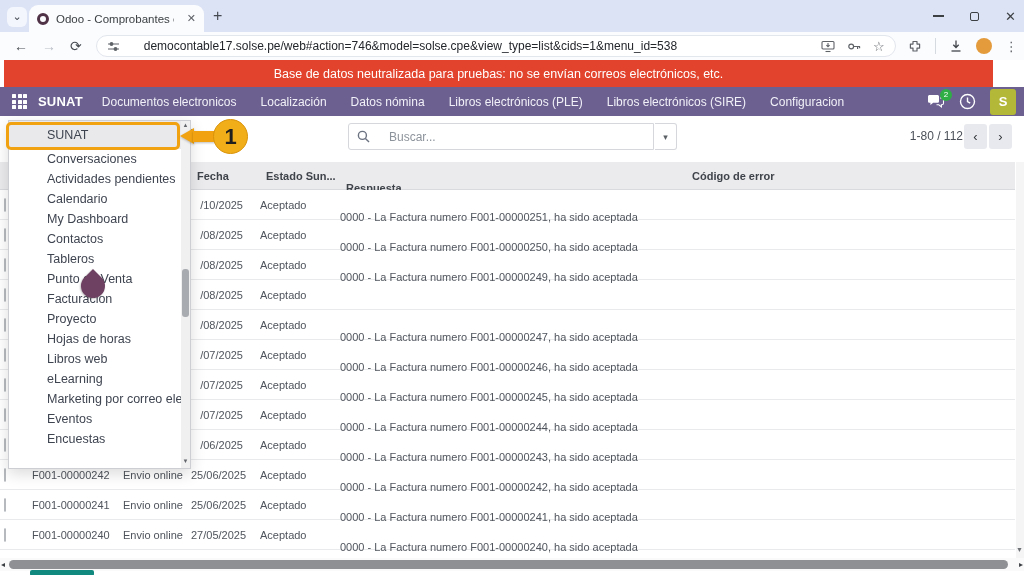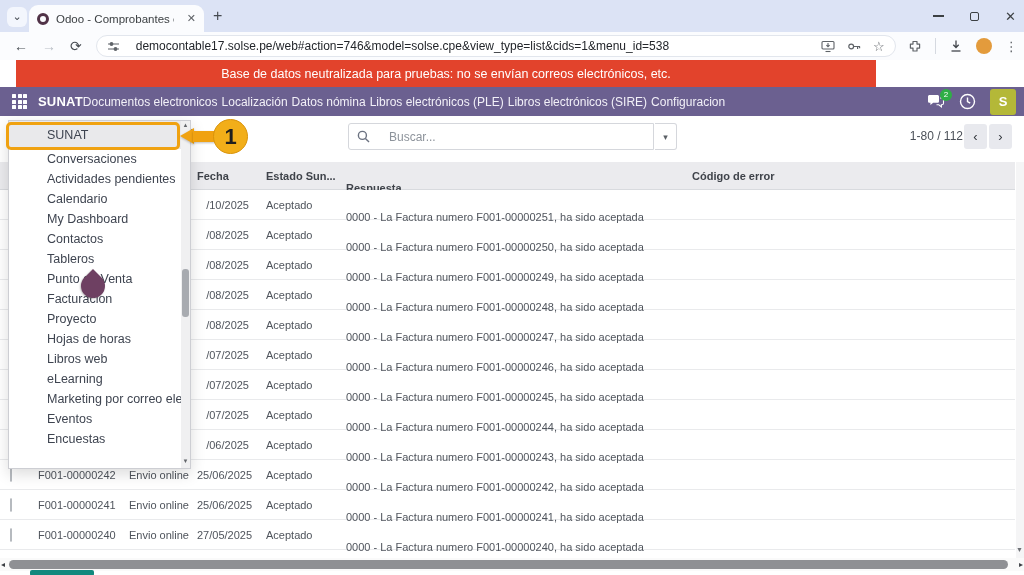--- a/index.html
+++ b/index.html
@@ -17,55 +17,55 @@
   .newtab { position:absolute; left:213px; top:7px; font-size:16px; color:#454a50; line-height:18px; }
   .wincontrols { position:absolute; right:8px; top:0; height:32px; display:flex; align-items:center; gap:26px; }
   .win-min { width:11px; height:1.6px; background:#3c4043; }
   .win-restore { width:9px; height:9px; border:1.3px solid #3c4043; border-radius:2px; position:relative; }
   .win-close { font-size:13px; color:#3c4043; line-height:1; }
 
   .toolbar { position:absolute; left:0; top:32px; width:1024px; height:28px; background:#fbfcfe; display:flex; align-items:center; }
   .navbtn { font-size:14px; color:#474c52; margin-left:14px; }
   .navbtn.disabled { color:#b9bec6; }
   .omnibox { margin-left:14px; width:800px; height:22px; background:#ffffff; border:1px solid #e2e6ed; border-radius:12px; display:flex; align-items:center; padding:0 10px; }
-  .omni-url { font-size:12px; color:#23262b; margin-left:16px; white-space:nowrap; overflow:hidden; flex:1; }
+  .omni-url { font-size:12px; color:#23262b; margin-left:24px; white-space:nowrap; overflow:hidden; flex:1; }
   .omni-icons { display:flex; align-items:center; gap:12px; margin-left:8px; }
   .tb-right { display:flex; align-items:center; gap:13px; margin-left:12px; }
   .tb-divider { width:1px; height:16px; background:#d5d9e0; }
   .profile-dot { width:16px; height:16px; border-radius:50%; background:#e39b3c; }
   .dots { font-size:13px; color:#5f6368; }
   .star-glyph { font-size:13px; color:#5f6368; line-height:1; }
 
   
-  .banner { position:absolute; left:16px; top:60px; width:860px; height:27px; background:var(--c-banner); color:#fff; font-size:12.5px; display:flex; align-items:center; justify-content:center; }
+  .banner { position:absolute; left:4px; top:60px; width:989px; height:27px; background:var(--c-banner); color:#fff; font-size:12.5px; display:flex; align-items:center; justify-content:center; }
   .navbar { position:absolute; left:0; top:87px; width:1024px; height:29px; background:var(--c-navbar); display:flex; align-items:center; color:#fff; }
   .grid-icon { width:15px; height:15px; margin-left:12px; display:grid; grid-template-columns:repeat(3,4px); grid-template-rows:repeat(3,4px); gap:1.5px; }
   .grid-icon span { background:#fff; border-radius:0.5px; }
   .brand { font-size:13px; font-weight:700; margin-left:11px; letter-spacing:.2px; }
-  .nav-menus { display:flex; gap:4px; font-size:12px; color:#f2f0f8; }
+  .nav-menus { display:flex; gap:24px; margin-left:19px; font-size:12px; color:#f2f0f8; }
   .nav-menus span { white-space:nowrap; }
   .nav-right { margin-left:auto; display:flex; align-items:center; gap:14px; margin-right:8px; }
   .msg-wrap { position:relative; width:18px; height:15px; }
   .msg-badge { position:absolute; right:-7px; top:-5px; min-width:12px; height:12px; border-radius:6px; background:var(--c-badge); color:#fff; font-size:8px; line-height:12px; text-align:center; padding:0 2px; }
   .avatar { width:26px; height:26px; border-radius:3px; background:var(--c-avatar); color:#fff; font-size:13px; font-weight:700; display:flex; align-items:center; justify-content:center; }
 
   
   .content { position:absolute; left:0; top:116px; width:1024px; height:459px; background:#fff; }
   .page-title { position:absolute; left:24px; top:11px; font-size:16px; color:#4b4f55; z-index:1; white-space:nowrap; }
   .searchbar { position:absolute; left:348px; top:7px; width:306px; height:27px; border:1px solid #d5d7dc; border-radius:3px 0 0 3px; background:#fff; display:flex; align-items:center; padding:0 8px; z-index:2;gap:12px; }
   .searchbar input { border:none; outline:none; font-size:12px; color:#3c4043; margin-left:7px; width:240px; font-family:"Liberation Sans", sans-serif; background:transparent; }
   .searchbar input::placeholder { color:#8d939b; }
   .search-toggle { position:absolute; left:655px; top:7px; width:22px; height:27px; border:1px solid #d5d7dc; border-left:none; border-radius:0 3px 3px 0; background:#fff; color:#5b6066; font-size:9px; display:flex; align-items:center; justify-content:center; z-index:2; }
   .pager { position:absolute; right:61px; top:13px; font-size:12px; color:#4b5058; z-index:2; }
   .pager-btns { position:absolute; right:12px; top:8px; display:flex; gap:2px; z-index:2; }
   .pager-btn { width:23px; height:25px; background:#e8e9ee; border-radius:3px; color:#33373d; font-size:13px; display:flex; align-items:center; justify-content:center; }
 
   .thead { position:absolute; left:0; top:46px; width:1015px; height:28px; background:#ebebee; border-bottom:1px solid #d8dade; display:flex; align-items:center; padding-left:10px; font-size:11px; font-weight:700; color:#3f434a; }
   .rows-viewport { position:absolute; left:0; top:74px; width:1015px; height:368px; overflow:hidden; }
-  .trow { display:flex; align-items:center; height:30px; border-bottom:1px solid #e9eaec; padding-left:10px; font-size:11px; color:#4f545c; background:#fff; }
+  .trow { display:flex; align-items:center; height:30px; border-bottom:1px solid #e9eaec; padding-left:4px; font-size:11px; color:#4f545c; background:#fff; }
   .col-cb { width:22px; flex:0 0 auto; }
   .cbox { width:12px; height:12px; border:1px solid #b6babf; border-radius:2px; background:#fff; }
   .col-num { width:78px; padding-left:6px; flex:0 0 auto; white-space:nowrap; }
   .col-envio { width:68px; padding-left:5px; flex:0 0 auto; white-space:nowrap;margin-left:14px; }
   .col-fecha { width:70px; padding-left:5px; flex:0 0 auto; white-space:nowrap; }
   .col-fecha.frag { text-align:right; padding-right:13px; padding-left:0; }
   .col-estado { width:84px; padding-left:4px; flex:0 0 auto; white-space:nowrap; }
   .col-resp { width:346px; flex:0 0 auto; white-space:nowrap; overflow:hidden;margin-top:24px; }
   .col-err { flex:1; white-space:nowrap; }
 
@@ -248,21 +248,20 @@
           <span class="col-estado">Aceptado</span>
           <span class="col-resp">0000 - La Factura numero F001-00000249, ha sido aceptada</span>
           <span class="col-err"></span>
         </div>
         <div class="trow">
           <span class="col-cb"><span class="cbox"></span></span>
           <span class="col-num"></span>
           <span class="col-envio"></span>
           <span class="col-fecha frag">/08/2025</span>
           <span class="col-estado">Aceptado</span>
-          <span class="col-resp">0000 - La Factura numero F001-00000248, ha sido aceptada</span>
           <span class="col-err"></span>
         </div>
         <div class="trow">
           <span class="col-cb"><span class="cbox"></span></span>
           <span class="col-num"></span>
           <span class="col-envio"></span>
           <span class="col-fecha frag">/08/2025</span>
           <span class="col-estado">Aceptado</span>
           <span class="col-resp">0000 - La Factura numero F001-00000247, ha sido aceptada</span>
           <span class="col-err"></span>

